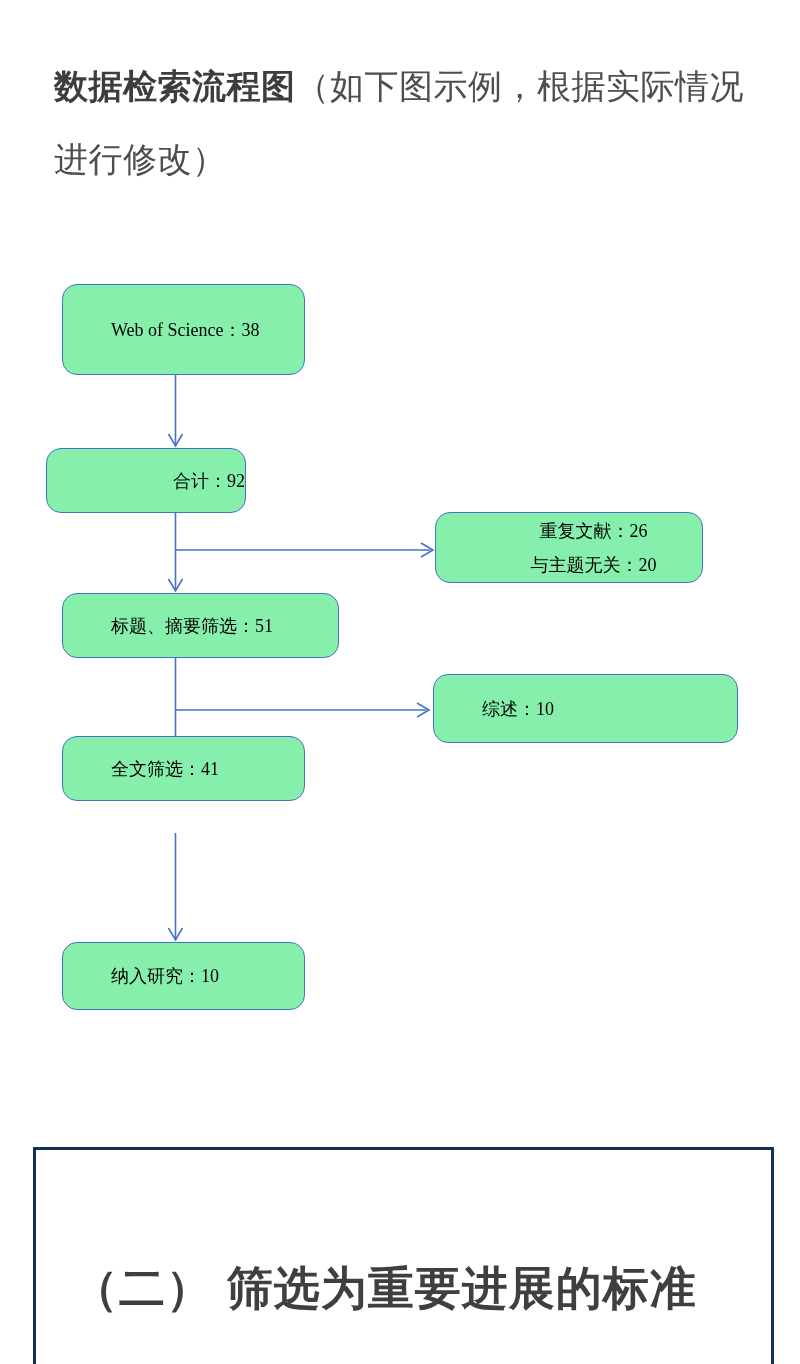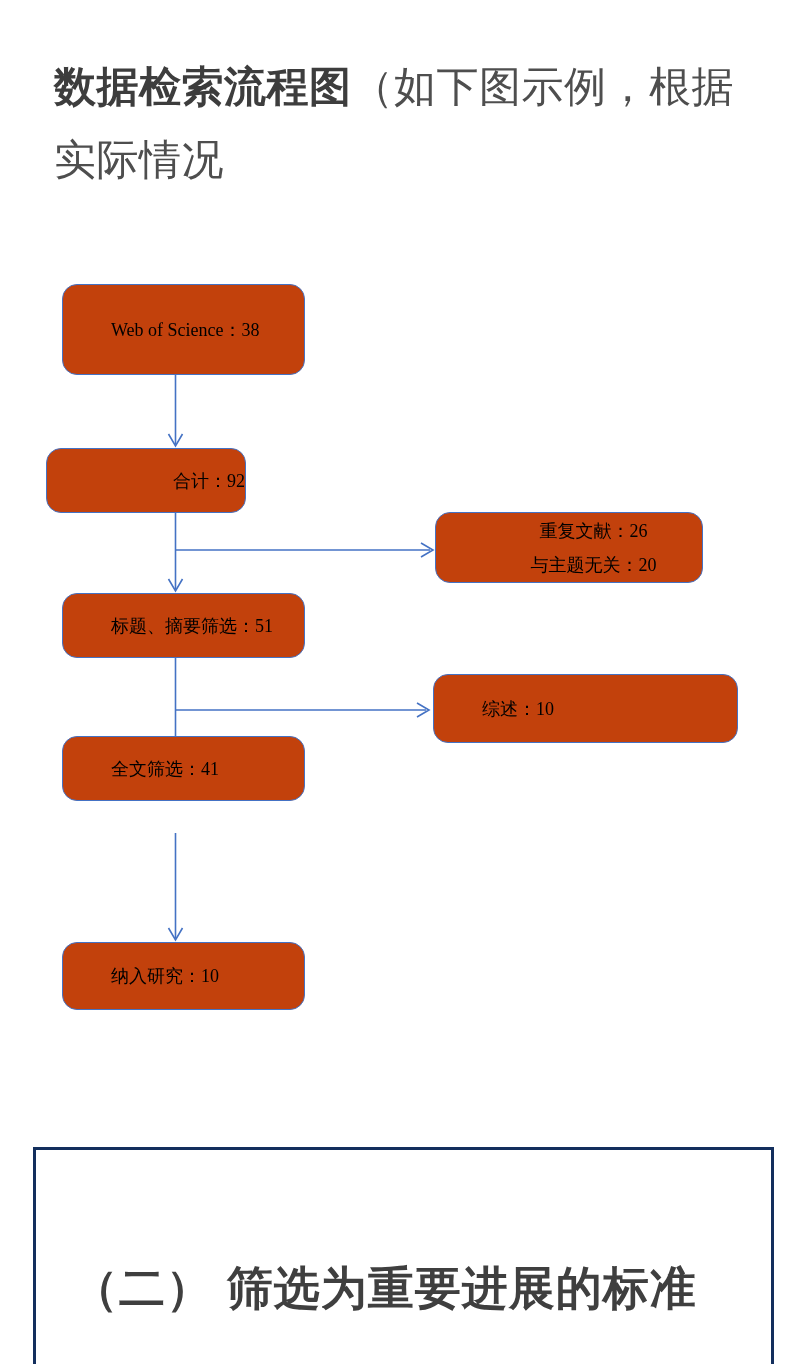--- a/index.html
+++ b/index.html
@@ -17,21 +17,21 @@
     font-family: "Liberation Sans", "DejaVu Sans", sans-serif;
   }
   .page { position: absolute; inset: 0; }
 
   
   .doc-title {
     position: absolute;
     left: 54px;
     top: 50px;
     width: 720px;
-    font-size: 42px;
+    font-size: 34px;
     line-height: 73px;
     color: #4E4E4E;
     letter-spacing: 0.5px;
   }
   .t-bold {
     font-weight: 700;
     color: #3D3D3D;
   }
 
   
@@ -40,21 +40,21 @@
     left: 0; top: 0;
     width: 800px; height: 1364px;
   }
   .connectors line, .connectors polyline {
     stroke: var(--accent);
     stroke-width: 1.6;
     fill: none;
   }
   .fc-box {
     position: absolute;
-    background: #c2410c;
+    background: #86efac;
     border: 1.6px solid var(--accent);
     border-radius: 15px;
     display: flex;
     flex-direction: column;
     justify-content: center;
     padding-left: 48px;
     font-family: "Liberation Serif", "DejaVu Serif", serif;
     font-size: 18px;
     color: #000000;
   }
@@ -81,20 +81,21 @@
     white-space: nowrap;
   }
 </style>
 </head>
 <body>
 
 <div class="page">
 
   <div class="doc-title">
     <div><span class="t-bold">数据检索流程图</span><span>（如下图示例，根据实际情况</span></div>
+    <div>进行修改）</div>
   </div>
 
   <svg class="connectors" viewBox="0 0 800 1364" aria-hidden="true">
 
     <line x1="175.5" y1="375" x2="175.5" y2="444"></line>
     <polyline points="168.5,434 175.5,446 182.5,434"></polyline>
 
     <line x1="175.5" y1="513" x2="175.5" y2="589"></line>
     <polyline points="168.5,579 175.5,591 182.5,579"></polyline>
 
@@ -117,21 +118,21 @@
 
   <div class="fc-box" style="left:46px; top:448px; width:200px; height:65px;align-items:flex-end;">
     <div class="fc-line">合计：92</div>
   </div>
 
   <div class="fc-box" style="left:435px; top:512px; width:268px; height:71px; padding-left:49px;align-items:center;">
     <div class="fc-line">重复文献：26</div>
     <div class="fc-line">与主题无关：20</div>
   </div>
 
-  <div class="fc-box" style="left:62px; top:593px; width:243px; height:65px;">
+  <div class="fc-box" style="left:62px; top:593px; width:277px; height:65px;">
     <div class="fc-line">标题、摘要筛选：51</div>
   </div>
 
   <div class="fc-box" style="left:433px; top:674px; width:305px; height:69px; ">
     <div class="fc-line">综述：10</div>
   </div>
 
   <div class="fc-box" style="left:62px; top:736px; width:243px; height:65px;">
     <div class="fc-line">全文筛选：41</div>
   </div>

